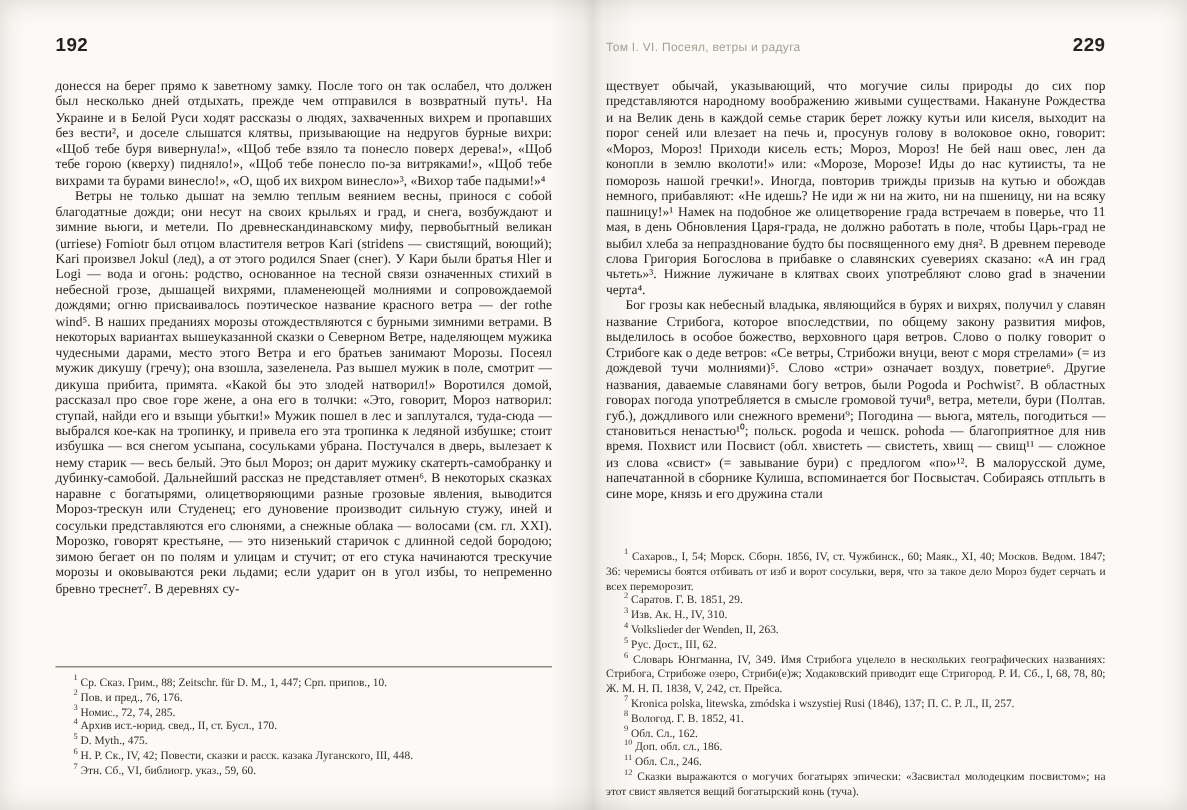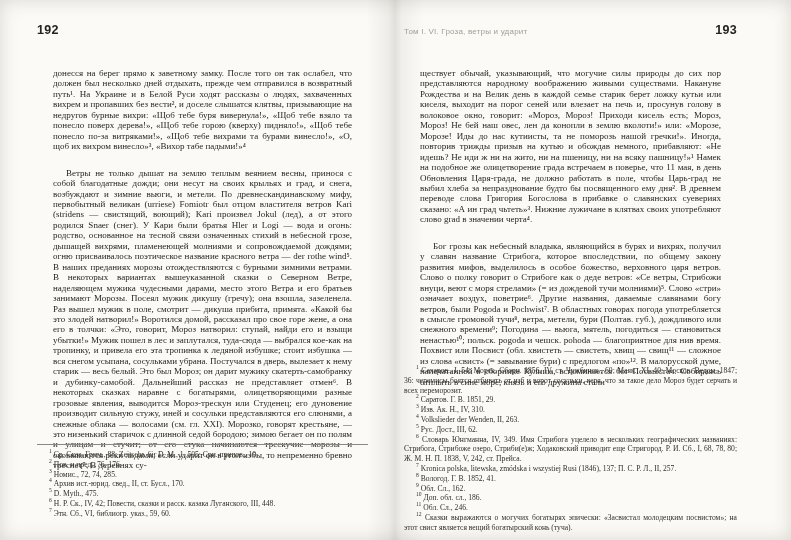--- a/index.html
+++ b/index.html
@@ -42,21 +42,21 @@
   .page.left  .page-header .running-head { margin: 0 auto; padding-left: 40px; }
   .page.right .page-header .running-head { margin-right: auto; }
   .page.right .page-header .page-num { margin-left: auto; }
 
   .body-text {
     position: absolute; left: 0; right: 0; top: 52px;
     font-size: 9px; line-height: 10.45px;
     color: #2a2620;
     text-align: justify;
   }
-  .para { margin: 16px; }
+  .para { margin: 0; }
   .para.indent { text-indent: 13px; font-family: Liberation Serif, serif; }
 
   .footnotes {
     position: absolute; left: 0; right: 0;
     font-size: 7.6px; line-height: 9.8px;
     color: #332f28;
     text-align: justify;
   }
   .page.left  .footnotes { top: 444px; border-top: 1px solid #8d877d; padding-top: 5px; }
   .page.right .footnotes { top: 366px; }
@@ -74,40 +74,40 @@
       <span class="page-num">192</span>
     </header>
     <div class="body-text">
 
         <p class="para">донесся на берег прямо к заветному замку. После того он так ослабел, что должен был несколько дней отдыхать, прежде чем отправился в возвратный путь¹. На Украине и в Белой Руси ходят рассказы о людях, захваченных вихрем и пропавших без вести², и доселе слышатся клятвы, призывающие на недругов бурные вихри: «Щоб тебе буря вивернула!», «Щоб тебе взяло та понесло поверх дерева!», «Щоб тебе горою (кверху) пидняло!», «Щоб тебе понесло по-за витряками!», «Щоб тебе вихрами та бурами винесло!», «О, щоб их вихром винесло»³, «Вихор табе падыми!»⁴</p>
 
         <p class="para indent">Ветры не только дышат на землю теплым веянием весны, принося с собой благодатные дожди; они несут на своих крыльях и град, и снега, возбуждают и зимние вьюги, и метели. По древнескандинавскому мифу, первобытный великан (urriese) Fomiotr был отцом властителя ветров Kari (stridens — свистящий, воющий); Kari произвел Jokul (лед), а от этого родился Snaer (снег). У Кари были братья Hler и Logi — вода и огонь: родство, основанное на тесной связи означенных стихий в небесной грозе, дышащей вихрями, пламенеющей молниями и сопровождаемой дождями; огню присваивалось поэтическое название красного ветра — der rothe wind⁵. В наших преданиях морозы отождествляются с бурными зимними ветрами. В некоторых вариантах вышеуказанной сказки о Северном Ветре, наделяющем мужика чудесными дарами, место этого Ветра и его братьев занимают Морозы. Посеял мужик дикушу (гречу); она взошла, зазеленела. Раз вышел мужик в поле, смотрит — дикуша прибита, примята. «Какой бы это злодей натворил!» Воротился домой, рассказал про свое горе жене, а она его в толчки: «Это, говорит, Мороз натворил: ступай, найди его и взыщи убытки!» Мужик пошел в лес и заплутался, туда-сюда — выбрался кое-как на тропинку, и привела его эта тропинка к ледяной избушке; стоит избушка — вся снегом усыпана, сосульками убрана. Постучался в дверь, вылезает к нему старик — весь белый. Это был Мороз; он дарит мужику скатерть-самобранку и дубинку-самобой. Дальнейший рассказ не представляет отмен⁶. В некоторых сказках наравне с богатырями, олицетворяющими разные грозовые явления, выводится Мороз-трескун или Студенец; его дуновение производит сильную стужу, иней и сосульки представляются его слюнями, а снежные облака — волосами (см. гл. XXI). Морозко, говорят крестьяне, — это низенький старичок с длинной седой бородою; зимою бегает он по полям и улицам и стучит; от его стука начинаются трескучие морозы и оковываются реки льдами; если ударит он в угол избы, то непременно бревно треснет⁷. В деревнях су-</p>
       </div>
     <div class="footnotes">
 
-        <p class="footnote"><sup class="fn-marker">1</sup>&nbsp;<span class="fn-text">Ср. Сказ. Грим., 88; Zeitschr. für D. M., 1, 505; Срп. припов., 10.</span></p>
+        <p class="footnote"><sup class="fn-marker">1</sup>&nbsp;<span class="fn-text">Ср. Сказ. Грим., 88; Zeitschr. für D. M., 1, 447; Срп. припов., 10.</span></p>
 
         <p class="footnote"><sup class="fn-marker">2</sup>&nbsp;<span class="fn-text">Пов. и пред., 76, 176.</span></p>
 
         <p class="footnote"><sup class="fn-marker">3</sup>&nbsp;<span class="fn-text">Номис., 72, 74, 285.</span></p>
 
         <p class="footnote"><sup class="fn-marker">4</sup>&nbsp;<span class="fn-text">Архив ист.-юрид. свед., II, ст. Бусл., 170.</span></p>
 
         <p class="footnote"><sup class="fn-marker">5</sup>&nbsp;<span class="fn-text">D. Myth., 475.</span></p>
 
         <p class="footnote"><sup class="fn-marker">6</sup>&nbsp;<span class="fn-text">Н. Р. Ск., IV, 42; Повести, сказки и расск. казака Луганского, III, 448.</span></p>
 
         <p class="footnote"><sup class="fn-marker">7</sup>&nbsp;<span class="fn-text">Этн. Сб., VI, библиогр. указ., 59, 60.</span></p>
       </div>
   </section>
 
   <section class="page right">
     <header class="page-header">
-      <span class="running-head">Том I. VI. Гроза, ветры и ударит</span>
-      <span class="page-num">193</span>
+      <span class="running-head">Том I. VI. Посеял, ветры и радуга</span>
+      <span class="page-num">229</span>
     </header>
     <div class="body-text">
 
         <p class="para">ществует обычай, указывающий, что могучие силы природы до сих пор представляются народному воображению живыми существами. Накануне Рождества и на Велик день в каждой семье старик берет ложку кутьи или киселя, выходит на порог сеней или влезает на печь и, просунув голову в волоковое окно, говорит: «Мороз, Мороз! Приходи кисель есть; Мороз, Мороз! Не бей наш овес, лен да конопли в землю вколоти!» или: «Морозе, Морозе! Иды до нас кутиисты, та не поморозь нашой гречки!». Иногда, повторив трижды призыв на кутью и обождав немного, прибавляют: «Не идешь? Не иди ж ни на жито, ни на пшеницу, ни на всяку пашницу!»¹ Намек на подобное же олицетворение града встречаем в поверье, что 11 мая, в день Обновления Царя-града, не должно работать в поле, чтобы Царь-град не выбил хлеба за непразднование будто бы посвященного ему дня². В древнем переводе слова Григория Богослова в прибавке о славянских суевериях сказано: «А ин град чьтеть»³. Нижние лужичане в клятвах своих употребляют слово grad в значении черта⁴.</p>
 
         <p class="para indent">Бог грозы как небесный владыка, являющийся в бурях и вихрях, получил у славян название Стрибога, которое впоследствии, по общему закону развития мифов, выделилось в особое божество, верховного царя ветров. Слово о полку говорит о Стрибоге как о деде ветров: «Се ветры, Стрибожи внуци, веют с моря стрелами» (= из дождевой тучи молниями)⁵. Слово «стри» означает воздух, поветрие⁶. Другие названия, даваемые славянами богу ветров, были Pogoda и Pochwist⁷. В областных говорах погода употребляется в смысле громовой тучи⁸, ветра, метели, бури (Полтав. губ.), дождливого или снежного времени⁹; Погодина — вьюга, мятель, погодиться — становиться ненастью¹⁰; польск. pogoda и чешск. pohoda — благоприятное для нив время. Похвист или Посвист (обл. хвистеть — свистеть, хвищ — свищ¹¹ — сложное из слова «свист» (= завывание бури) с предлогом «по»¹². В малорусской думе, напечатанной в сборнике Кулиша, вспоминается бог Посвыстач. Собираясь отплыть в сине море, князь и его дружина стали</p>
       </div>
     <div class="footnotes">
 
         <p class="footnote"><sup class="fn-marker">1</sup>&nbsp;<span class="fn-text">Сахаров., I, 54; Морск. Сборн. 1856, IV, ст. Чужбинск., 60; Маяк., XI, 40; Москов. Ведом. 1847; 36: черемисы боятся отбивать от изб и ворот сосульки, веря, что за такое дело Мороз будет серчать и всех переморозит.</span></p>

